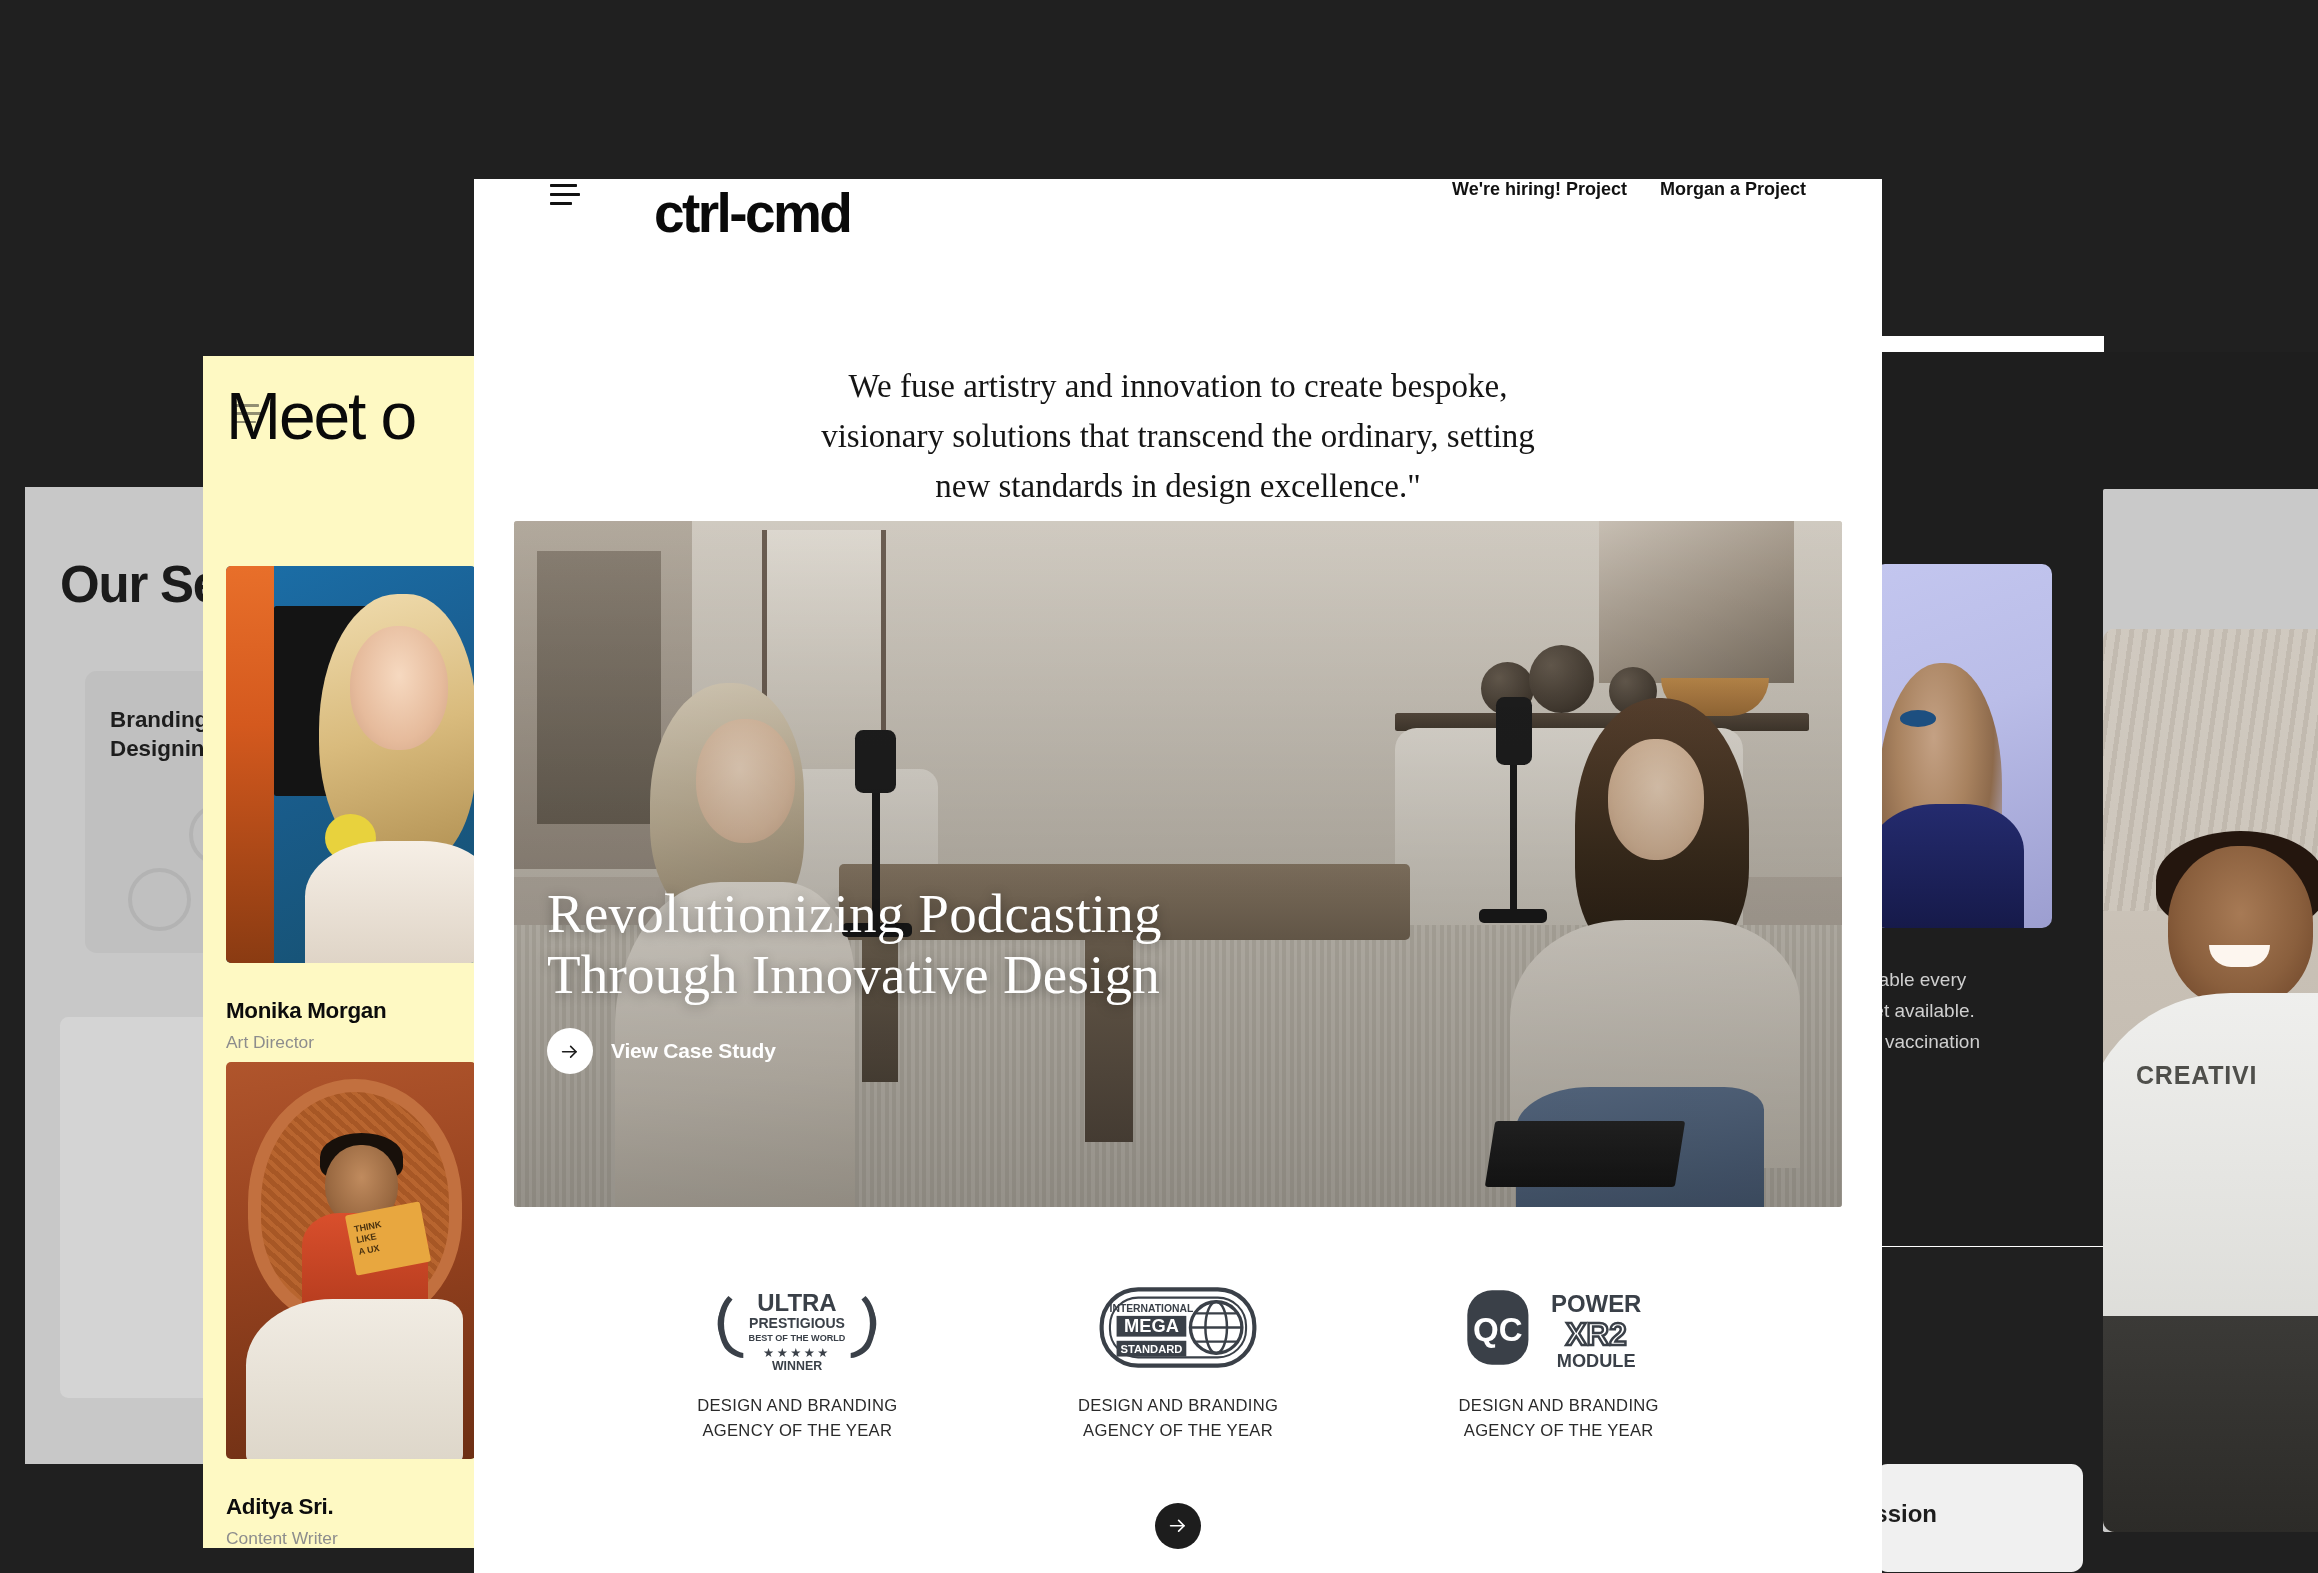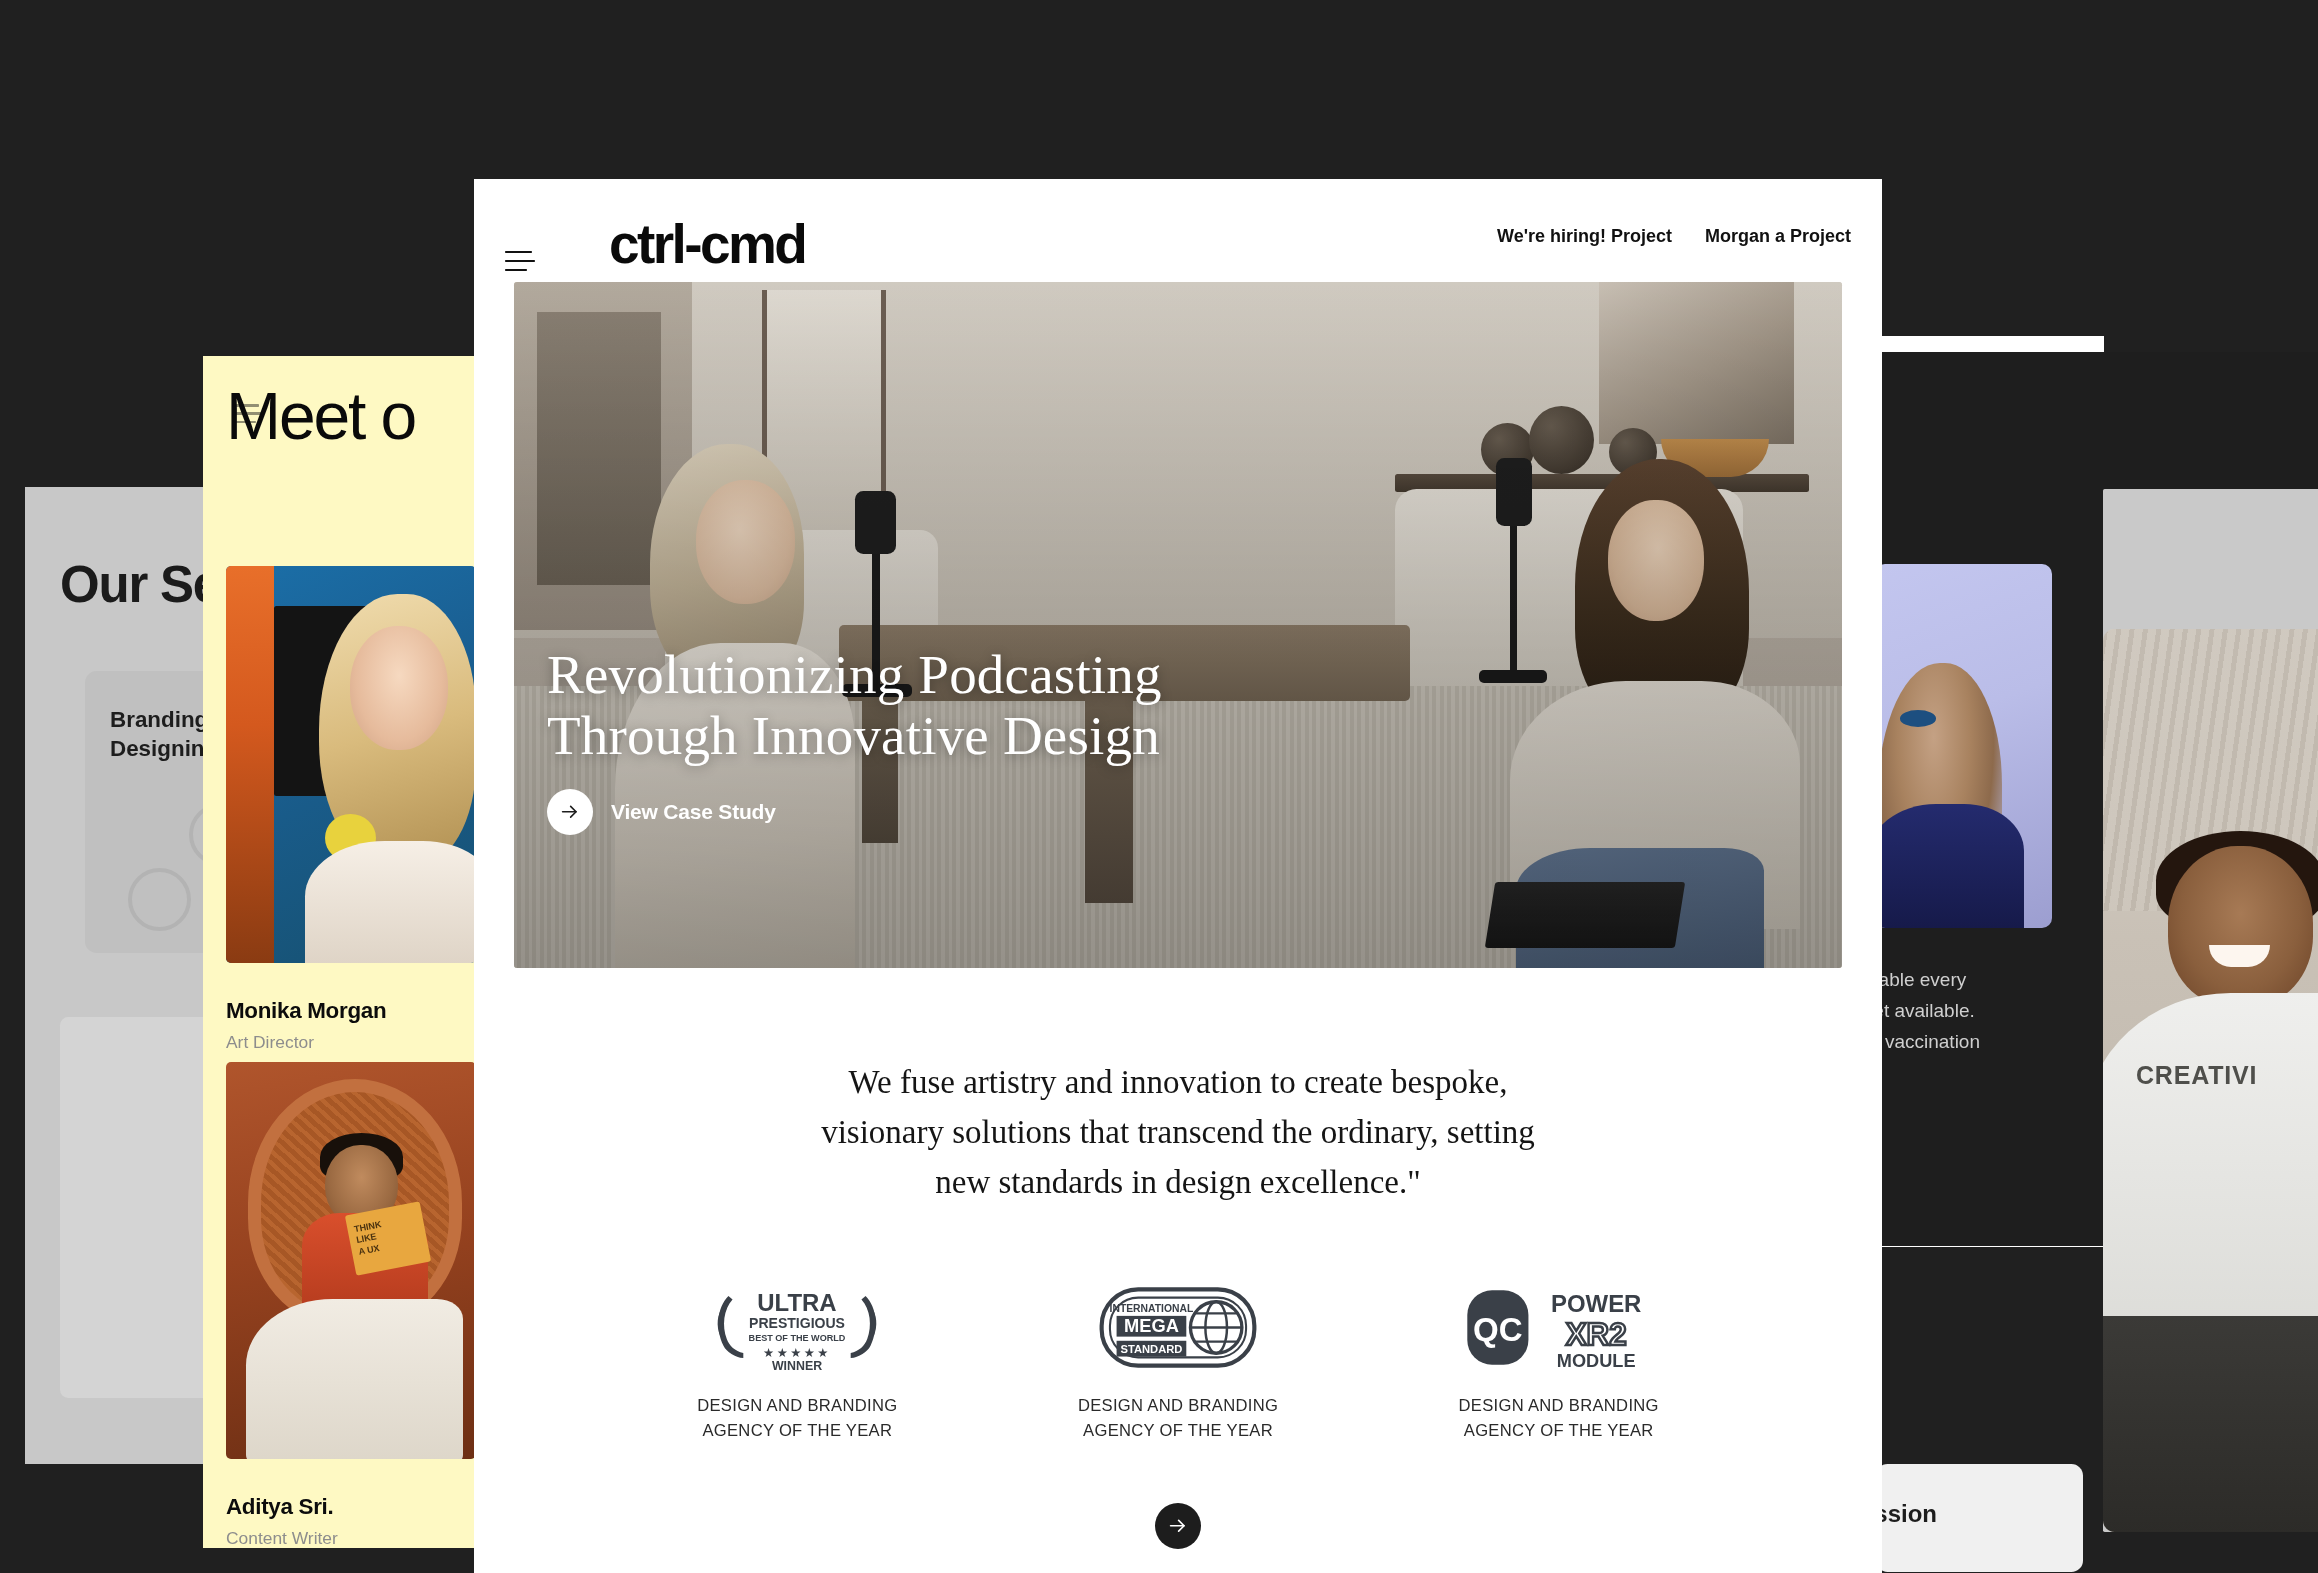--- a/index.html
+++ b/index.html
@@ -227,22 +227,22 @@
   }
 
   
   #main-window {
     position:absolute; left:474px; top:179px; width:1408px; height:1401px;
     background:#ffffff; overflow:hidden;
   }
 
   
   #main-header {
-    position:relative; height:93px; padding:0 31px; display:flex;
-    align-items:flex-end; gap:28px;
+    position:relative; height:93px; padding:0 76px; display:flex;
+    align-items:flex-start; gap:28px;
   }
   #hamburger { width:30px; height:21.5px; flex:0 0 auto; cursor:pointer; margin-top:5px; }
   #hamburger span {
     display:block; height:2.5px; background:#111; margin-bottom:6.6px; border-radius:0.8px;
   }
   #hamburger span:nth-child(1){ width:26.5px; }
   #hamburger span:nth-child(2){ width:30px; }
   #hamburger span:nth-child(3){ width:21.5px; }
   #brand {
     font-size:55px; font-weight:800; letter-spacing:-2.6px; color:#0a0a0a;
@@ -526,20 +526,24 @@
         <span></span>
           <span></span>
           <span></span>
       </div>
       <div id="brand">ctrl-cmd</div>
       <nav id="main-nav">
         <a class="nav-link">We're hiring! Project</a>
         <a class="nav-link">Morgan a Project</a>
       </nav>
     </div>
+
+    <div id="intro-copy">We fuse artistry and innovation to create bespoke,
+visionary solutions that transcend the ordinary, setting
+new standards in design excellence."</div>
 
     <div id="hero">
       <div class="hero-bg">
         <div class="hb-wall"></div>
         <div class="hb-window"></div>
         <div class="hb-art"></div>
         <div class="hb-cab-left"></div>
         <div class="hb-shelf"></div>
         <div class="hb-vase hb-v1"></div>
         <div class="hb-vase hb-v2"></div>
@@ -579,24 +583,20 @@
         <div class="circle-btn">
           <svg width="21.5" height="21.5" viewBox="0 0 24 24" fill="none" stroke="#1d1d1d" stroke-width="1.8" stroke-linecap="round" stroke-linejoin="round">
             <line x1="4" y1="12" x2="19" y2="12"></line>
               <polyline points="13,6 19,12 13,18"></polyline>
           </svg>
         </div>
         <span class="cta-label">View Case Study</span>
       </div>
     </div>
 
-    <div id="intro-copy">We fuse artistry and innovation to create bespoke,
-visionary solutions that transcend the ordinary, setting
-new standards in design excellence."</div>
-
     <div id="awards">
 
       <div class="award">
         <div class="award-logo">
           <svg width="190" height="93" viewBox="0 0 230 112">
             <g fill="#3a4048">
               <path d="M32 18 C18 32 16 58 26 78 C30 86 40 92 50 93 L50 87 C40 85 33 78 30 70 C24 54 26 34 37 22 Z"></path>
               <path d="M26 30 C18 40 17 54 22 66 L27 63 C23 53 24 41 30 33 Z"></path>
               <path d="M198 18 C212 32 214 58 204 78 C200 86 190 92 180 93 L180 87 C190 85 197 78 200 70 C206 54 204 34 193 22 Z"></path>
               <path d="M204 30 C212 40 213 54 208 66 L203 63 C207 53 206 41 200 33 Z"></path>

